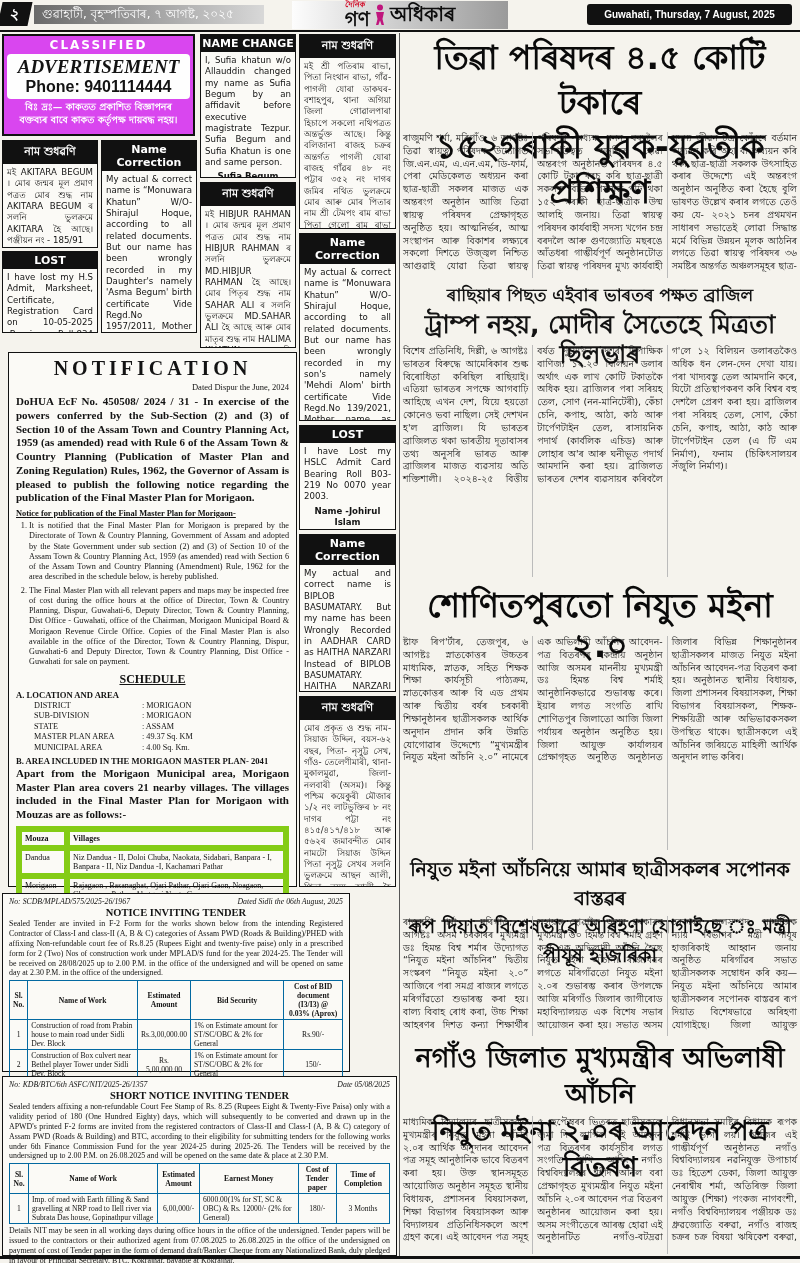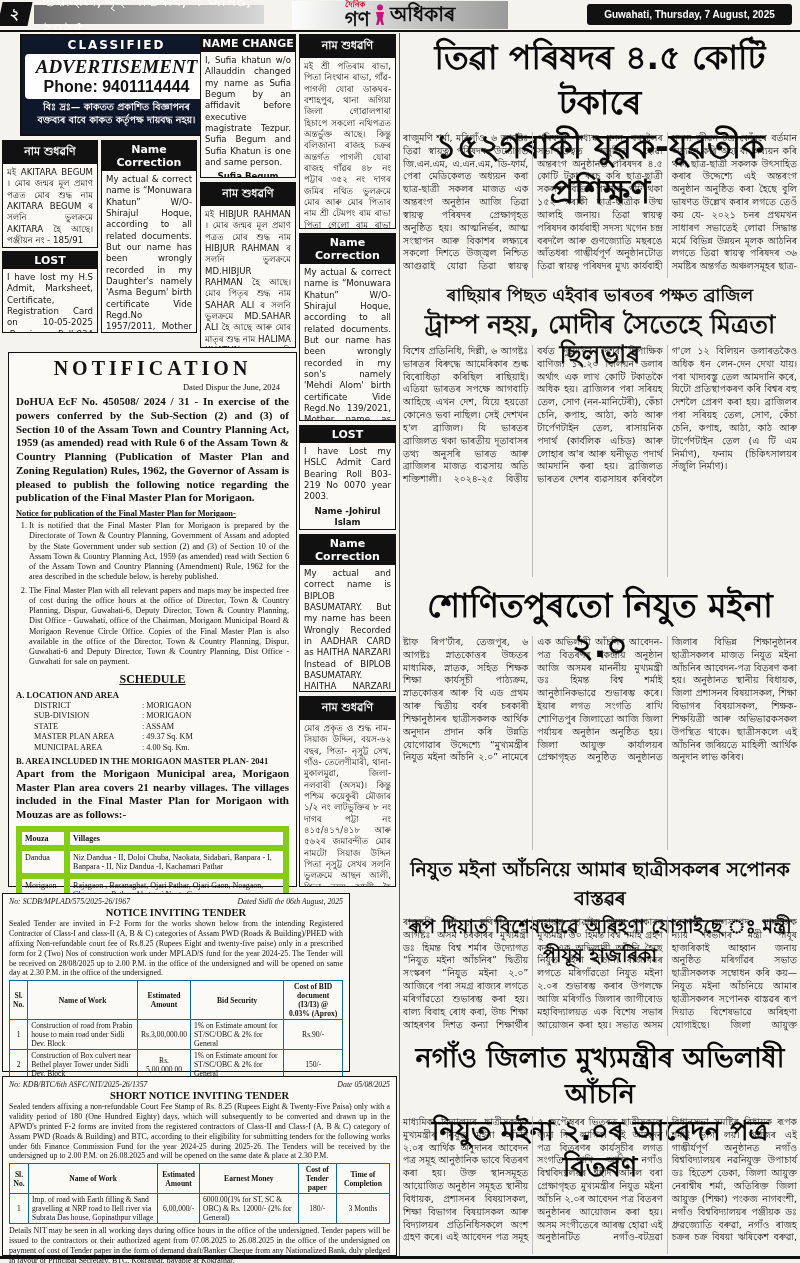--- a/index.html
+++ b/index.html
@@ -9,47 +9,47 @@
     font-family:"DejaVu Sans",sans-serif;
   }
   
   .hdr{position:absolute;top:0;left:0;width:800px;height:30px;}
   .hdr-rule{position:absolute;top:30px;left:0;width:800px;border-top:2px solid #111;}
   .pageno{position:absolute;top:2px;left:0;width:30px;height:24px;background:#111;color:#fff;
     display:flex;align-items:center;justify-content:center;font-weight:bold;font-size:15px;
     transform:skewX(-12deg);}
   .date-as{position:absolute;top:5px;left:34px;width:230px;height:19px;
     background:linear-gradient(90deg,#6a6a6a,#d8d8d8);color:#fff;
-    font-size:16px;display:flex;align-items:center;padding-left:8px;box-sizing:border-box;}
+    font-size:12px;display:flex;align-items:center;padding-left:8px;box-sizing:border-box;}
   .masthead{position:absolute;top:1px;left:292px;width:216px;height:28px;
     background:linear-gradient(90deg,#fdfdfd,#9a9a9a);display:flex;align-items:center;justify-content:center;gap:2px;}
   .mast-stack{display:flex;flex-direction:column;align-items:flex-start;line-height:1;}
   .mast-daily{color:#d2001e;font-size:8px;font-weight:bold;transform:skewX(-8deg);}
   .mast-main{font-size:20px;font-weight:bold;color:#0d0d0d;letter-spacing:0;}
   .mast-fig{width:14px;height:22px;margin:0 1px;}
   .date-en{position:absolute;top:4px;right:8px;width:205px;height:21px;background:#111;color:#fff;
     border-radius:3px;font-size:10px;font-weight:bold;display:flex;align-items:center;justify-content:center;
     font-family:"Liberation Sans",sans-serif;}
   
   .box{position:absolute;background:#fbfaf6;border:1.5px solid #111;box-sizing:border-box;overflow:hidden;}
   .box h4{margin:0;background:#111;color:#fff;text-align:center;font-size:11px;padding:2px 0;font-weight:bold;}
   .box .bd{padding:3px 4px;font-size:8.6px;line-height:1.32;text-align:justify;}
   .box .sg{padding:0 4px 3px;font-size:8.6px;line-height:1.3;text-align:center;font-weight:bold;white-space:pre-line;}
   
-  .classified{position:absolute;left:20px;top:34px;width:193px;height:102px;background:#0f172a;border:2px solid #111;box-sizing:border-box;}
+  .classified{position:absolute;left:2px;top:34px;width:193px;height:102px;background:#d946ef;border:2px solid #111;box-sizing:border-box;}
   .cl-head{color:#fff;text-align:center;font-size:12px;font-weight:bold;letter-spacing:2px;padding:2px 0;}
   .cl-inner{background:#fefefe;margin:0 3px;border-radius:4px;text-align:center;padding:2px 0 3px;}
   .cl-adv{font-family:"Liberation Serif",serif;font-style:italic;font-weight:bold;font-size:19px;}
   .cl-ph{font-weight:bold;font-size:16px;font-family:"Liberation Sans",sans-serif;}
   .cl-note{color:#fff;text-align:center;font-size:9.5px;font-weight:bold;line-height:1.35;padding:2px 2px;white-space:pre-line;}
   
   .notif{position:absolute;left:8px;top:352px;width:289px;height:535px;background:#fbfaf6;
     border:1.5px solid #111;box-sizing:border-box;padding:4px 7px;font-family:"Liberation Serif",serif;}
   .notif h2{margin:0;text-align:center;font-size:20px;letter-spacing:4px;}
-  .notif .dt{text-align:right;font-size:8.5px;margin:2px 9px 3px;}
+  .notif .dt{text-align:right;font-size:8.5px;margin:2px 0 3px;}
   .notif p{margin:0 0 4px;font-size:11px;line-height:1.25;text-align:justify;font-weight:bold;}
   .notif .ul{font-weight:bold;text-decoration:underline;font-size:8.4px;margin:3px 0;}
   .notif ol{margin:0 0 4px;padding-left:13px;font-size:8.2px;line-height:1.25;}
   .notif ol li{margin-bottom:3px;text-align:justify;}
   .sched-title{text-align:center;font-weight:bold;text-decoration:underline;font-size:12px;margin:2px 0 3px;}
   .sec-h{font-weight:bold;font-size:8.6px;margin:2px 0 1px;}
   .loc{font-size:8.2px;line-height:1.3;margin-left:18px;}
   .loc span.k{display:inline-block;width:108px;}
   .sched-tb{border-collapse:collapse;width:100%;font-size:8px;margin:3px 0;}
   .sched-tb th,.sched-tb td{border:6px solid #84cc16;padding:2px 3px;text-align:left;vertical-align:top;}

